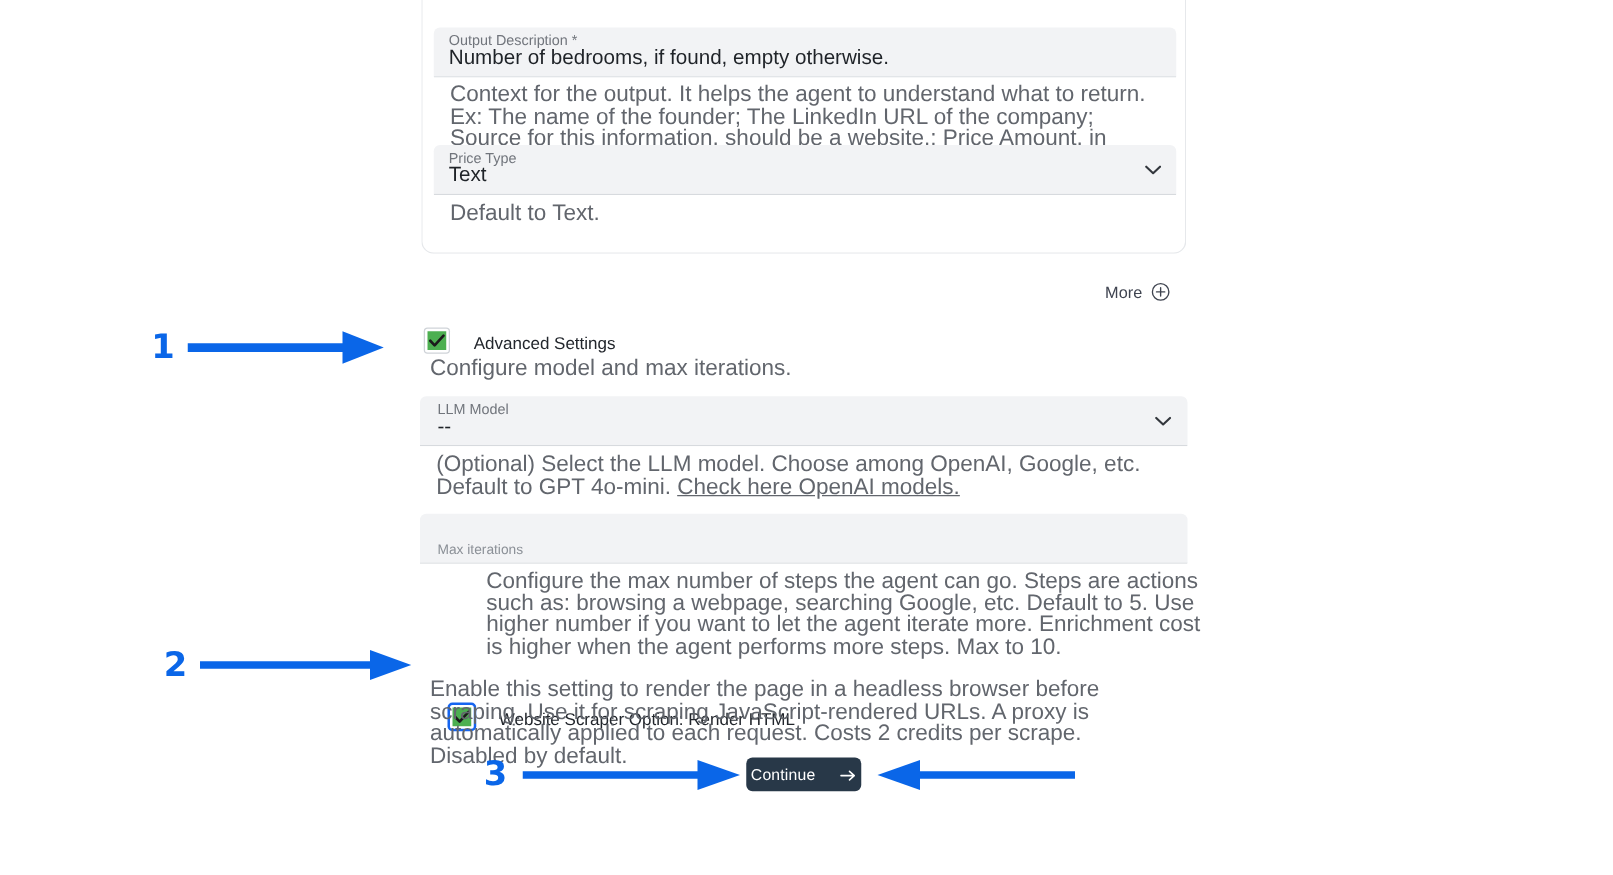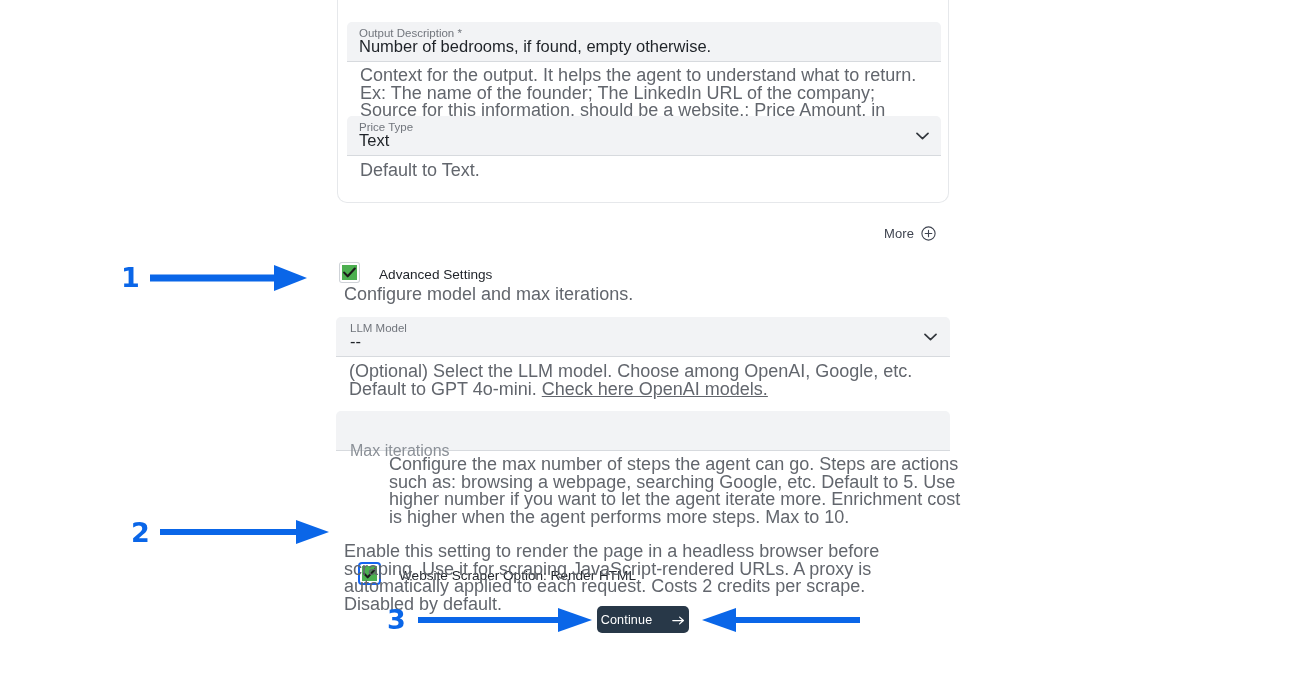--- a/index.html
+++ b/index.html
@@ -40,22 +40,22 @@
     position: absolute; left: 12px; top: 5px;
     font-size: 11.5px; color: #71757c; line-height: 13px;
     white-space: nowrap;
   }
   .field-value {
     position: absolute; left: 12px; bottom: 5px;
     font-size: 16.5px; color: #1f2328; line-height: 20px;
     white-space: nowrap;
   }
   .field-placeholder {
-    position: absolute; left: 12px; top: 31px;
-    font-size: 16px; color: #8b9097; line-height: 18px;
+    position: absolute; left: 12px; top: 20px;
+    font-size: 11px; color: #8b9097; line-height: 18px;
     white-space: nowrap;
   }
   .chevron {
     position: absolute; right: 12px; top: 50%;
     width: 13px; height: 8px; margin-top: -4px;
   }
   .chevron svg { display: block; width: 13px; height: 8px; }
 
   
   .helper {

